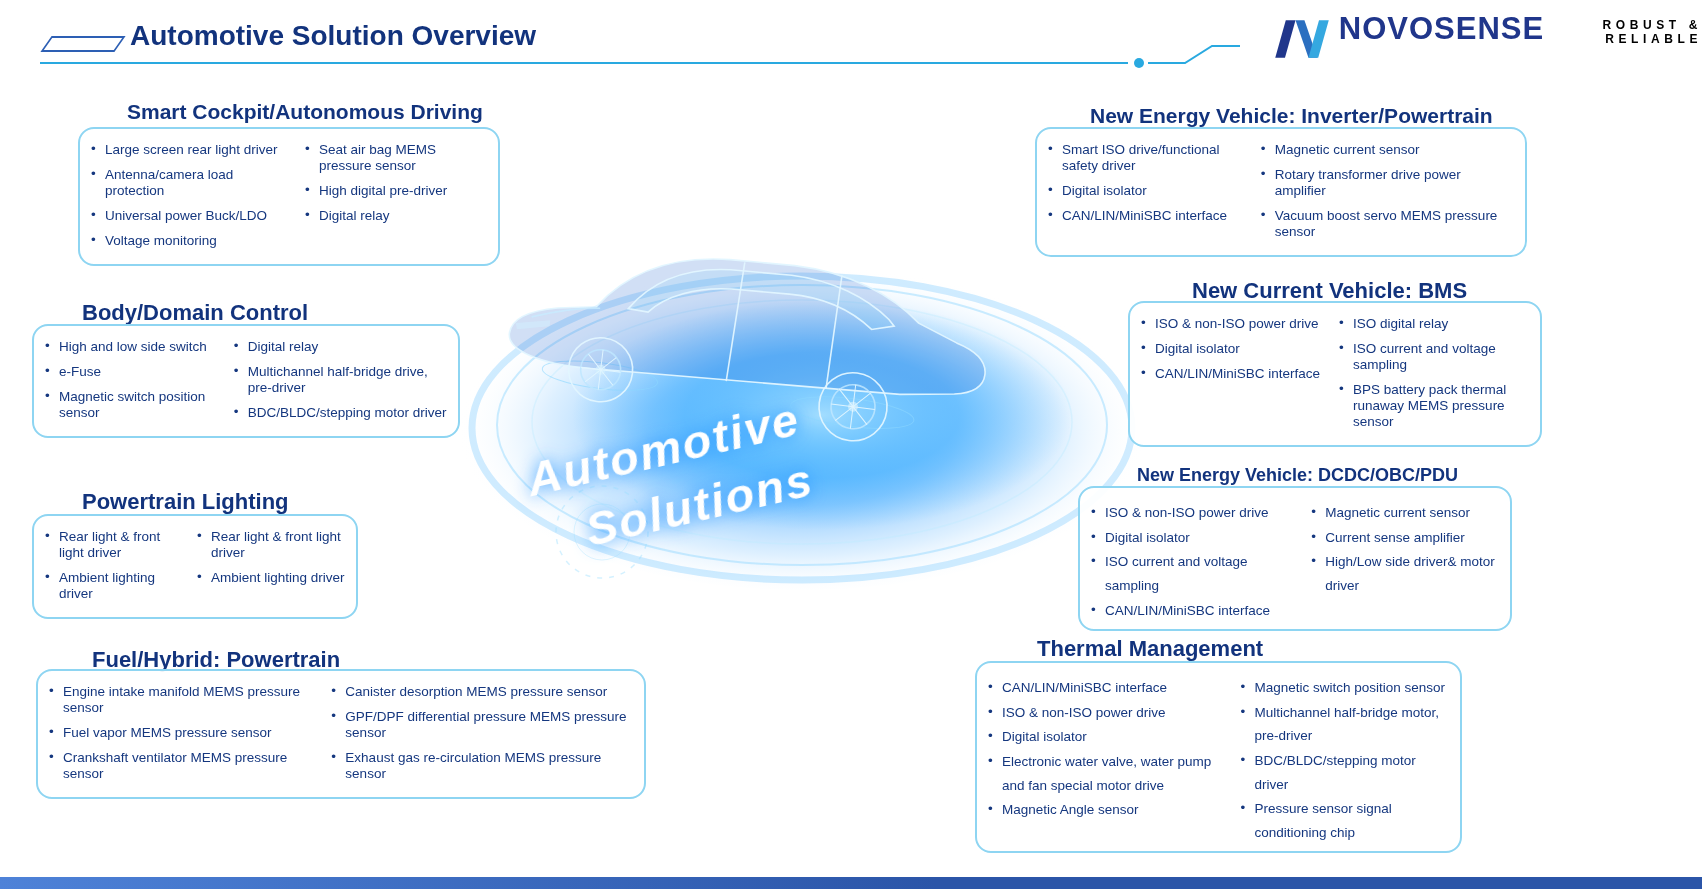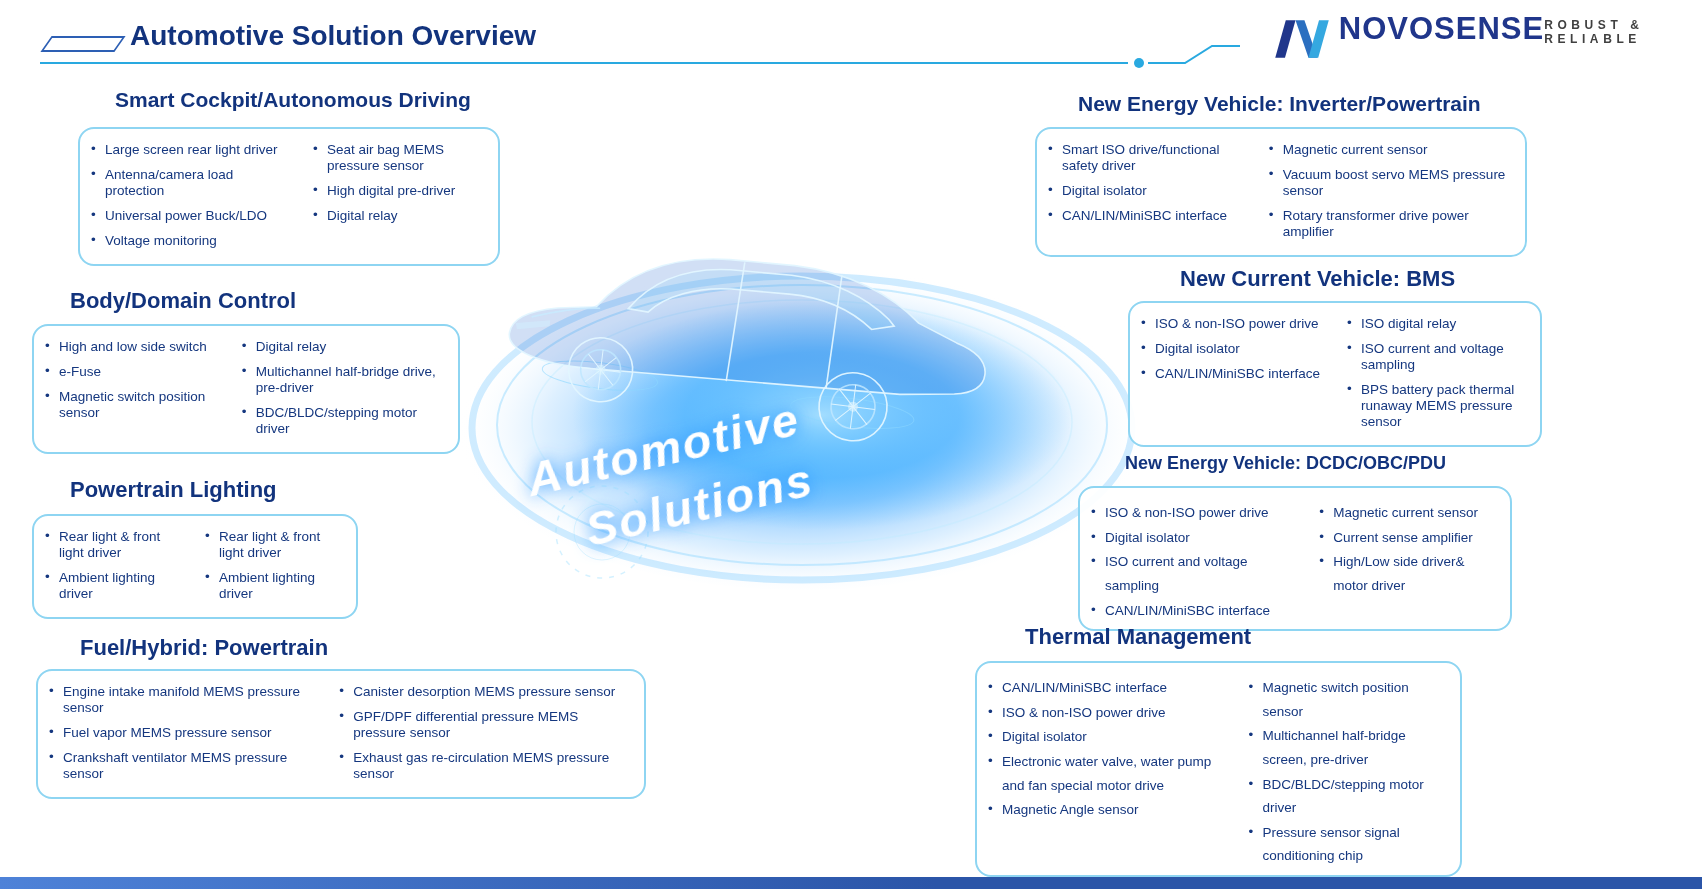--- a/index.html
+++ b/index.html
@@ -9,26 +9,26 @@
   .deco-rect { position:absolute; left:46px; top:36px; width:70px; height:12px;
                border:2px solid #2d5fb4; transform:skewX(-35deg); background:#fff; z-index:2; }
   .page-title { position:absolute; left:130px; top:20px; margin:0; font-size:28px; font-weight:700;
                 color:#12337d; z-index:2; }
   .header-line { position:absolute; left:0; top:0; width:1702px; height:80px; z-index:1; }
 
   
   .logo { position:absolute; left:1272px; top:13px; display:flex; align-items:flex-start; gap:10px; z-index:2; }
   .logo-text { display:flex; flex-direction:row; }
   .logo-name { font-size:31px; font-weight:700; color:#20368b; letter-spacing:1px; line-height:1; }
-  .logo-tagline { font-size:12px; font-weight:700; color:#404040; letter-spacing:4.6px; margin-top:5px; }
-
-  
-  .sec-title { position:absolute; margin:0; font-weight:700; color:#12337d; z-index:2; }
+  .logo-tagline { font-size:12px; font-weight:700; color:#000000; letter-spacing:4.6px; margin-top:5px;text-align:right; }
+
+  
+  .sec-title { position:absolute; margin:12px; font-weight:700; color:#12337d; z-index:2; }
   .panel { position:absolute; border:2px solid #8ed5f2; border-radius:16px; background:rgba(255,255,255,0.93);
-           padding:13px 10px 6px 8px; display:flex; gap:14px; box-sizing:border-box; z-index:2; }
+           padding:13px 10px 6px 8px; display:flex; gap:6px; box-sizing:border-box; z-index:2; }
   .panel ul { list-style:none; margin:0; padding:0; flex:1; }
   .panel li { position:relative; padding-left:17px; color:#15377f; font-size:13.5px; line-height:1.18; margin-bottom:9px; }
   .panel li::before { content:"•"; position:absolute; left:3px; top:-1px; color:#15377f; }
   .panel.airy li { line-height:1.75; margin-bottom:1px; }
 
   
   .car-scene { position:absolute; left:452px; top:160px; width:700px; height:490px; z-index:0; }
   .wm-text { font-family:"Liberation Sans",sans-serif; font-style:italic; font-weight:bold;
              fill:#ffffff; letter-spacing:2px; }
 
@@ -168,22 +168,22 @@
 
   <h2 class="sec-title" style="left:1078px;top:92px;font-size:21px">New Energy Vehicle: Inverter/Powertrain</h2>
   <div class="panel" style="left:1035px;top:127px;width:492px;min-height:102px">
     <ul style="flex:0 0 44%">
         <li>Smart ISO drive/functional safety driver</li>
         <li>Digital isolator</li>
         <li>CAN/LIN/MiniSBC interface</li>
       </ul>
     <ul>
         <li>Magnetic current sensor</li>
+        <li>Rotary transformer drive power amplifier</li>
         <li>Vacuum boost servo MEMS pressure sensor</li>
-        <li>Rotary transformer drive power amplifier</li>
       </ul>
   </div>
 
   <h2 class="sec-title" style="left:1180px;top:266px;font-size:22px">New Current Vehicle: BMS</h2>
   <div class="panel" style="left:1128px;top:301px;width:414px;min-height:130px">
     <ul style="flex:0 0 49%">
         <li>ISO &amp; non-ISO power drive</li>
         <li>Digital isolator</li>
         <li>CAN/LIN/MiniSBC interface</li>
       </ul>
@@ -213,20 +213,20 @@
   <div class="panel airy" style="left:975px;top:661px;width:487px;min-height:148px">
     <ul style="flex:0 0 53%">
         <li>CAN/LIN/MiniSBC interface</li>
         <li>ISO &amp; non-ISO power drive</li>
         <li>Digital isolator</li>
         <li>Electronic water valve, water pump and fan special motor drive</li>
         <li>Magnetic Angle sensor</li>
       </ul>
     <ul>
         <li>Magnetic switch position sensor</li>
-        <li>Multichannel half-bridge screen, pre-driver</li>
+        <li>Multichannel half-bridge motor, pre-driver</li>
         <li>BDC/BLDC/stepping motor driver</li>
         <li>Pressure sensor signal conditioning chip</li>
       </ul>
   </div>
 
   <div class="bottom-bar"></div>
 </div>
 
 </body></html>

